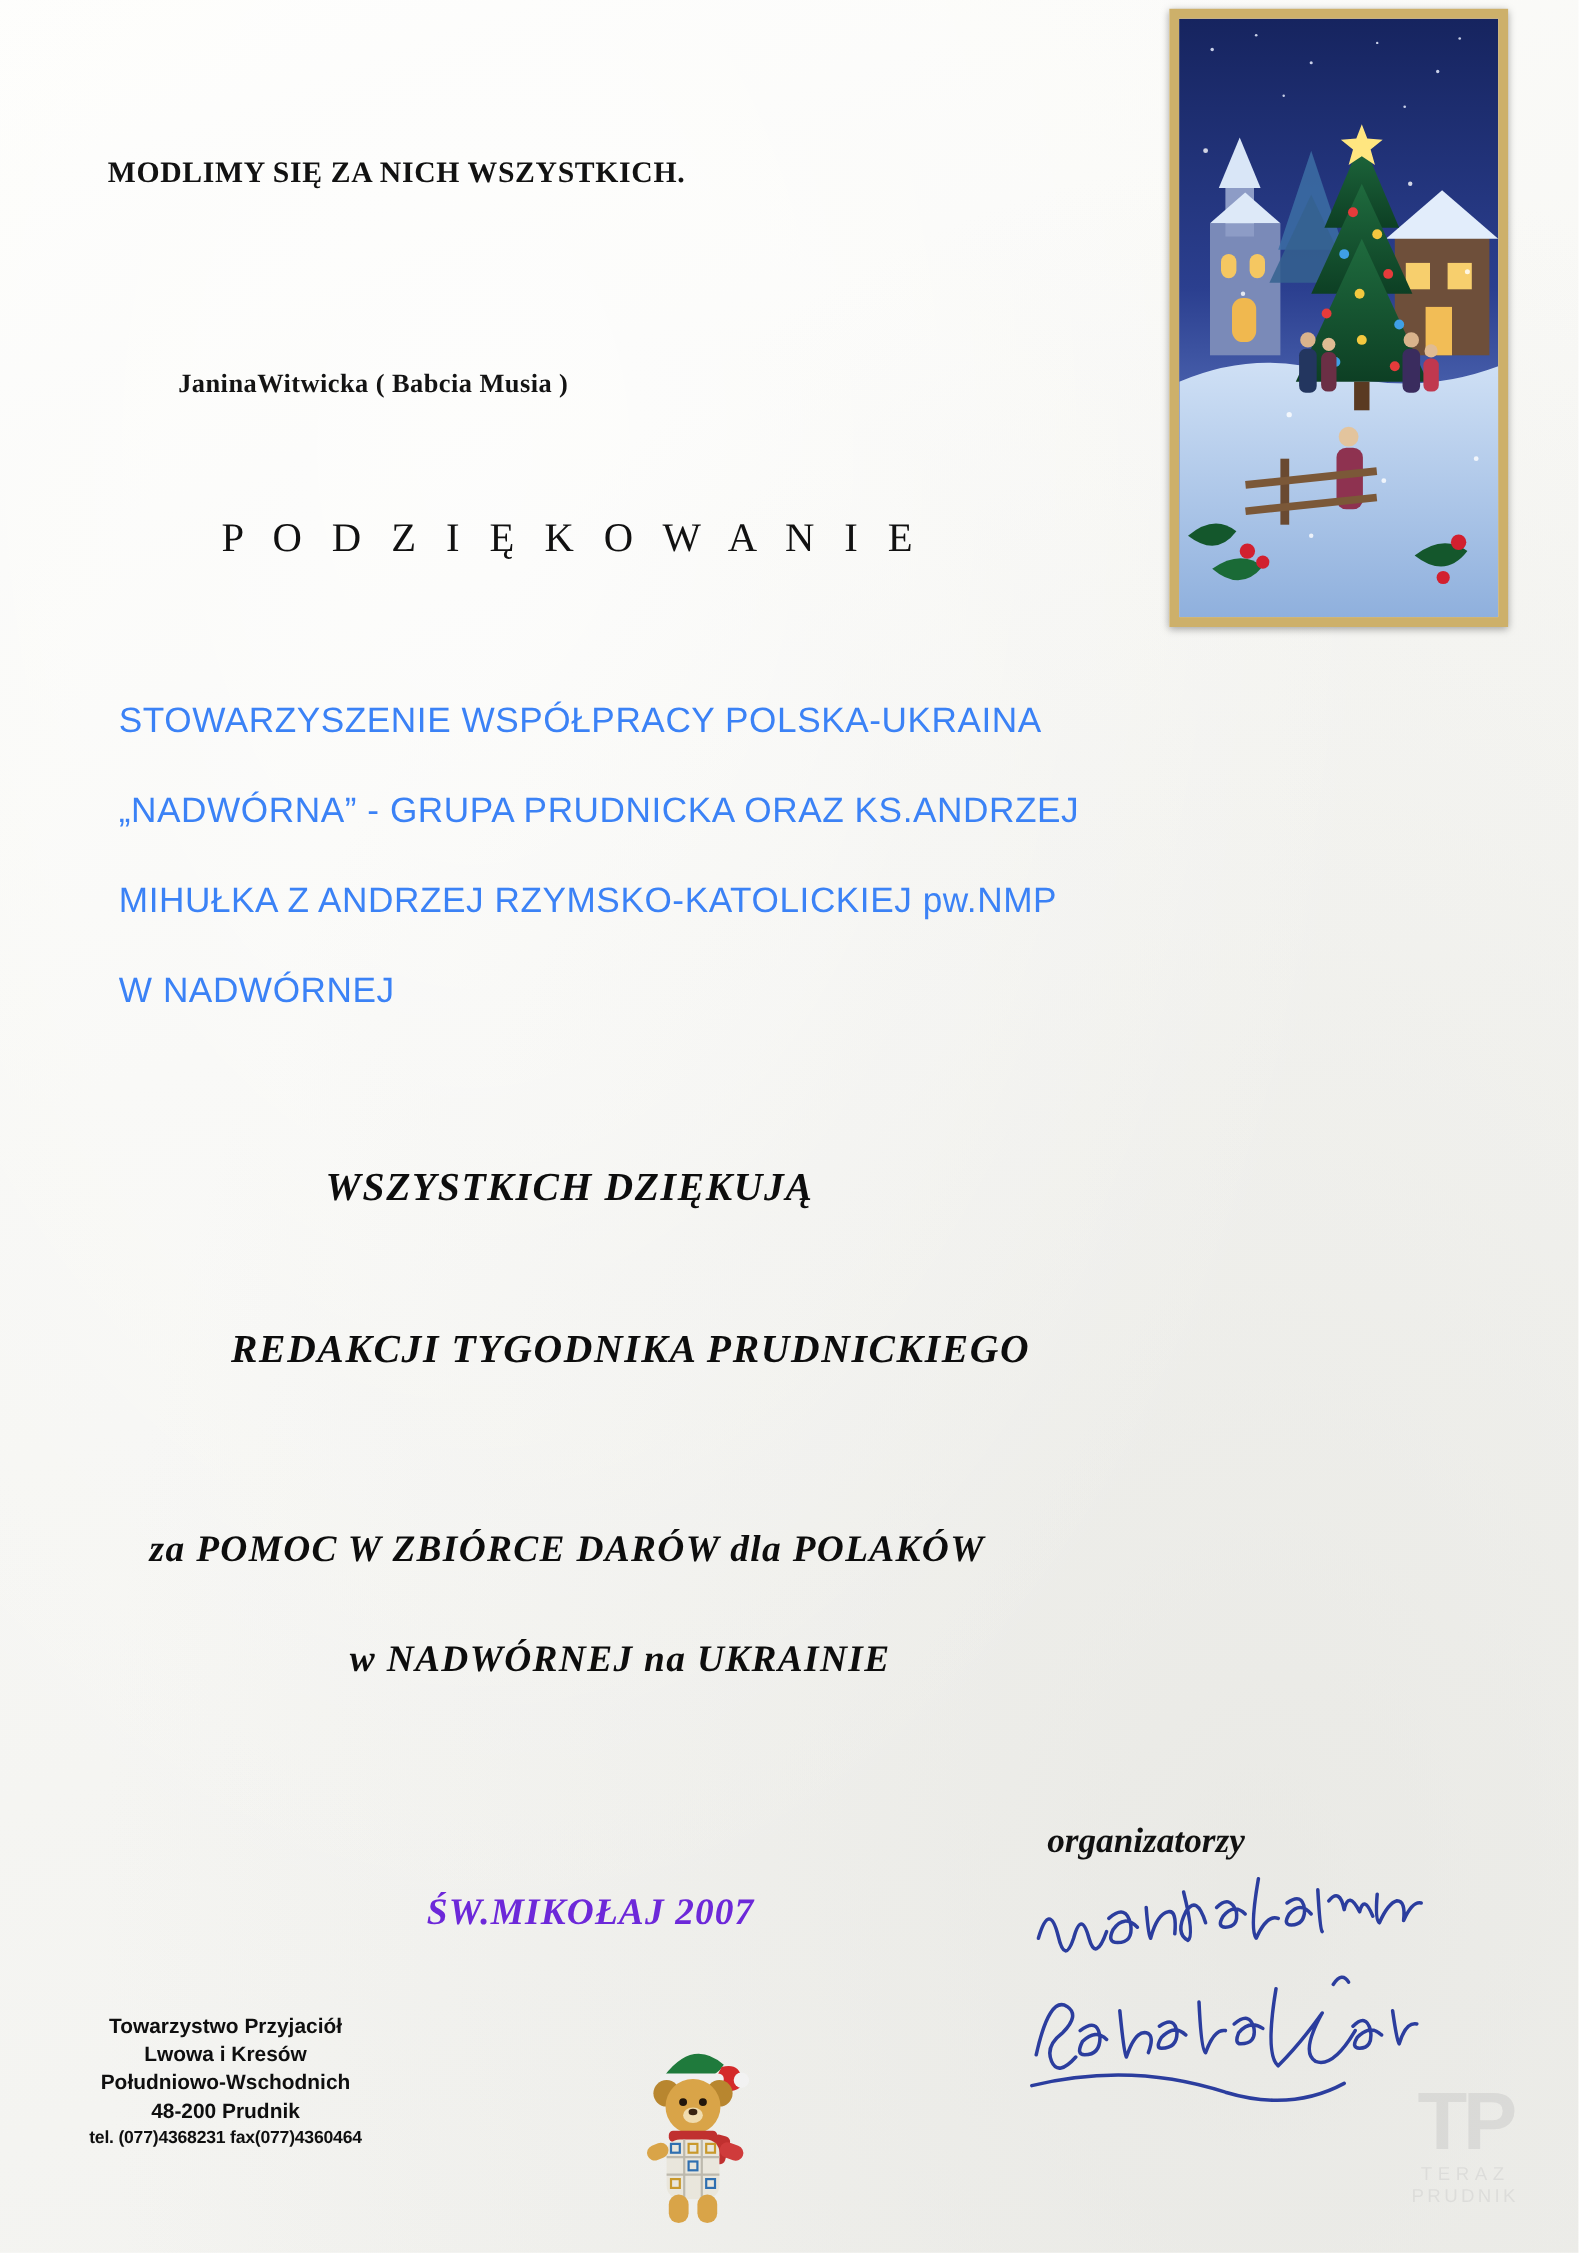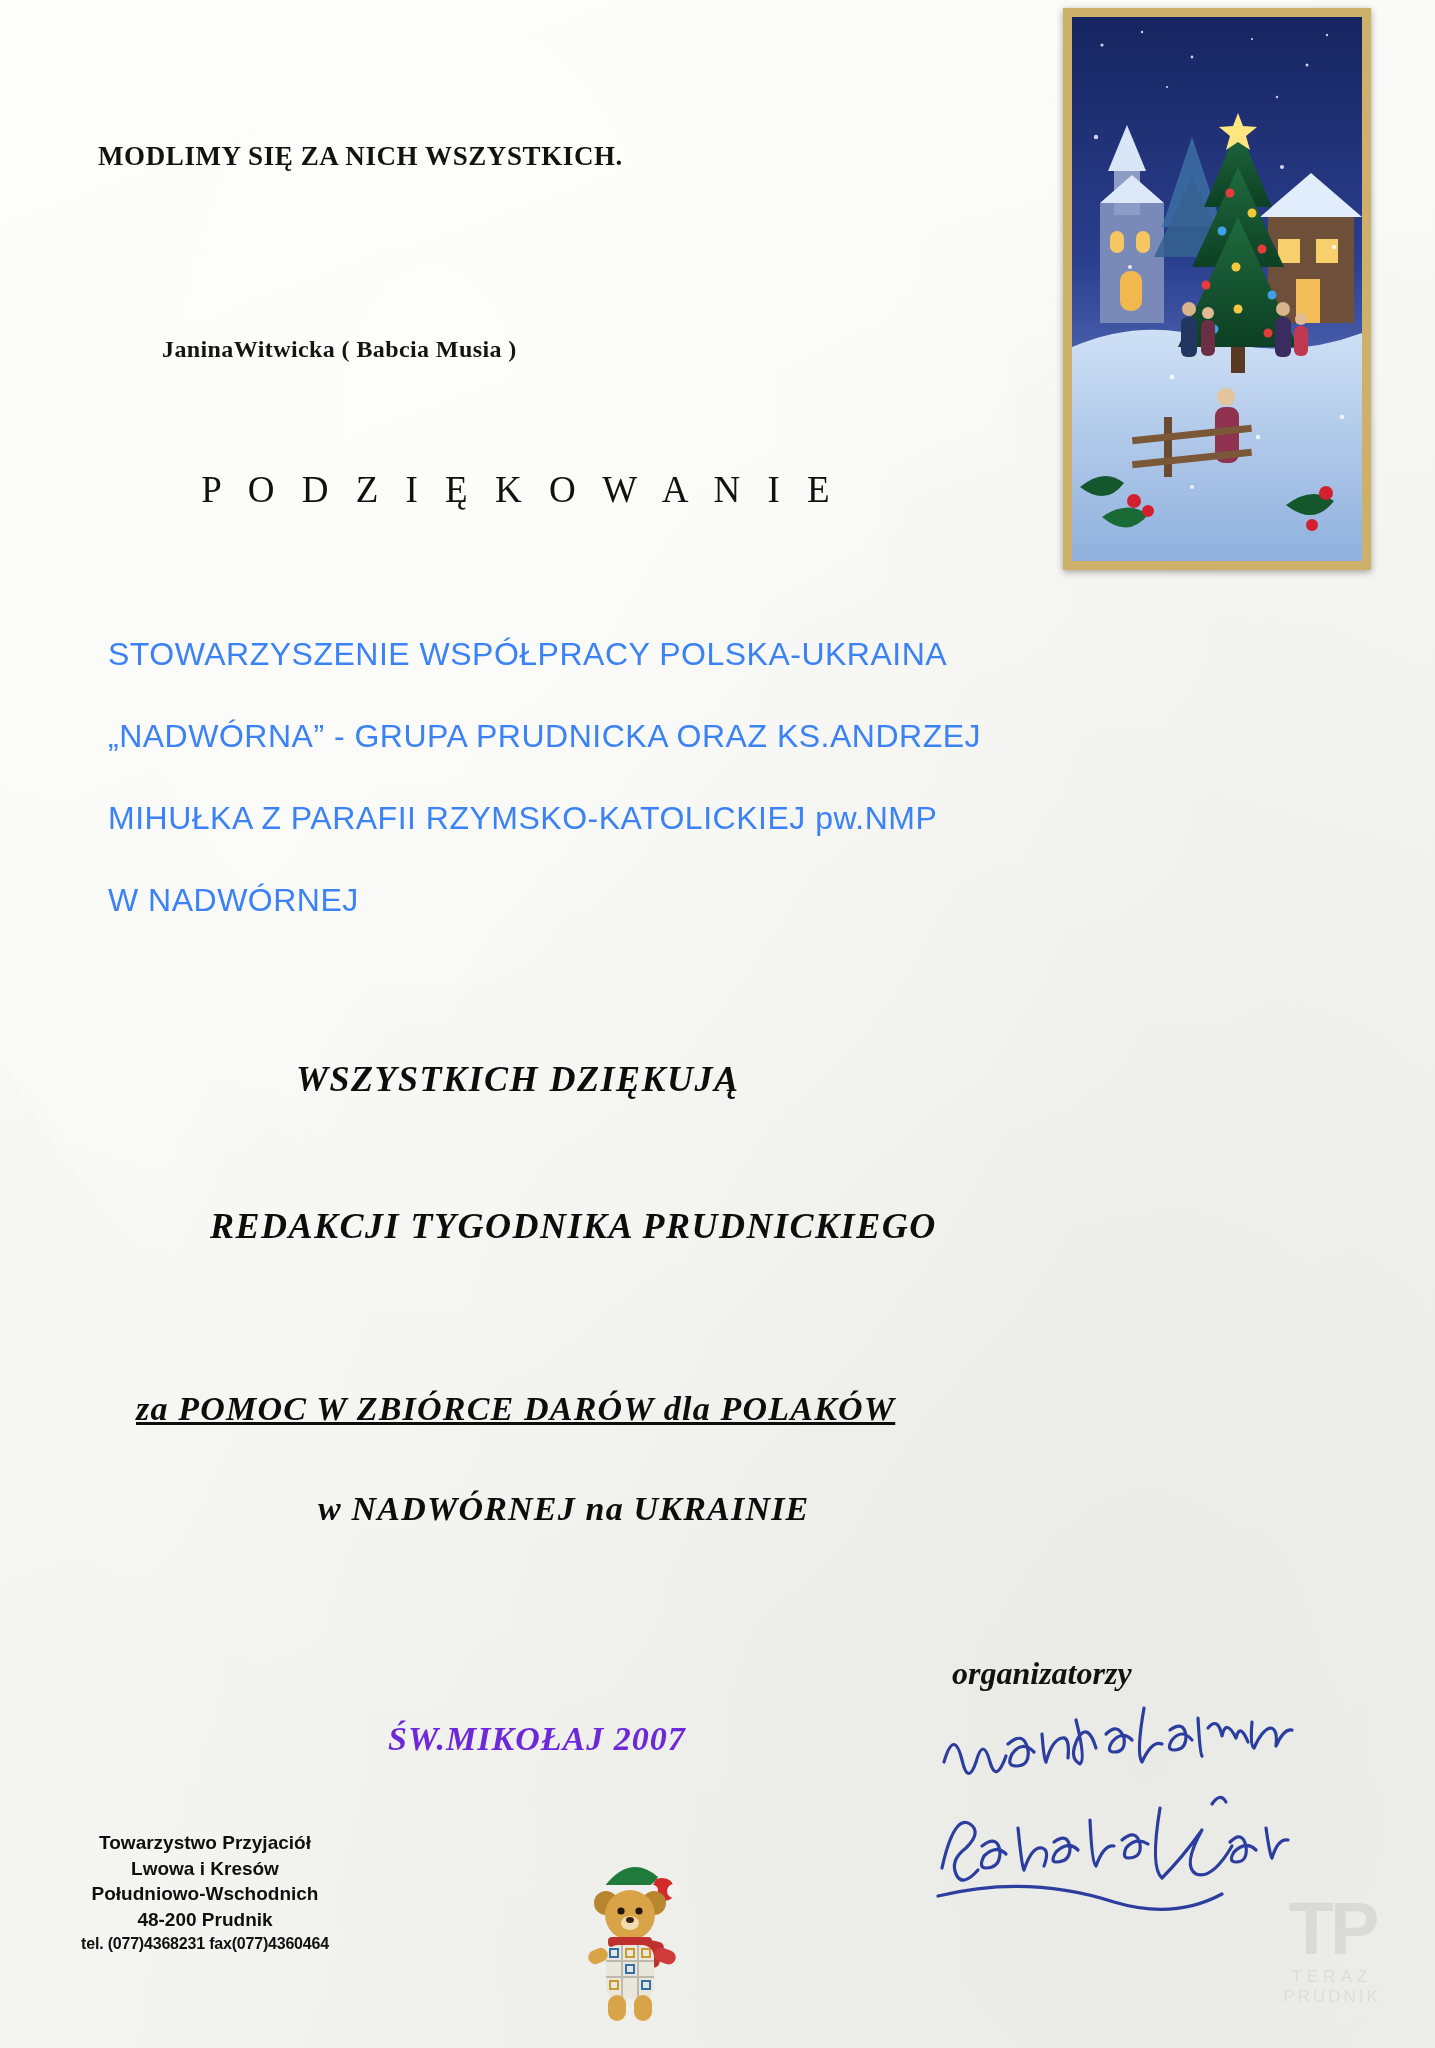--- a/index.html
+++ b/index.html
@@ -104,21 +104,21 @@
   .emph {
     position: absolute;
     font-family: "Liberation Serif", serif;
     font-style: italic;
     font-weight: bold;
     color: #0d0d0d;
     white-space: nowrap;
   }
   .emph-1 { left: 296px; top: 1058px; font-size: 36px; letter-spacing: 1.5px; }
   .emph-2 { left: 210px; top: 1205px; font-size: 36px; letter-spacing: 1.5px; }
-  .emph-3 { left: 136px; top: 1390px; font-size: 34px; letter-spacing: 1.2px; text-decoration: underline; }
+  .emph-3 { left: 136px; top: 1390px; font-size: 34px; letter-spacing: 1.2px; }
   .emph-4 { left: 318px; top: 1490px; font-size: 34px; letter-spacing: 1.2px; }
 
   
   .date {
     position: absolute;
     left: 388px;
     top: 1720px;
     font-family: "Liberation Serif", serif;
     font-style: italic;
     font-weight: bold;
@@ -342,21 +342,21 @@
         <circle cx="270" cy="400" r="2.2"></circle>
     </g>
   </svg>
 </div>
 
 <div class="title">P O D Z I Ę K O W A N I E</div>
 
 <div class="body-lines">
   <div>STOWARZYSZENIE  WSPÓŁPRACY POLSKA-UKRAINA</div>
   <div>„NADWÓRNA”  - GRUPA  PRUDNICKA  ORAZ  KS.ANDRZEJ</div>
-  <div>MIHUŁKA  Z PARAFII RZYMSKO-KATOLICKIEJ pw.NMP</div>
+  <div>MIHUŁKA  Z ANDRZEJ RZYMSKO-KATOLICKIEJ pw.NMP</div>
   <div>W NADWÓRNEJ</div>
 </div>
 
 <div class="emph emph-1">WSZYSTKICH  DZIĘKUJĄ</div>
 <div class="emph emph-2">REDAKCJI  TYGODNIKA  PRUDNICKIEGO</div>
 <div class="emph emph-3">za  POMOC  W  ZBIÓRCE  DARÓW dla POLAKÓW</div>
 <div class="emph emph-4">w  NADWÓRNEJ na  UKRAINIE</div>
 
 <div class="date">ŚW.MIKOŁAJ 2007</div>
 

